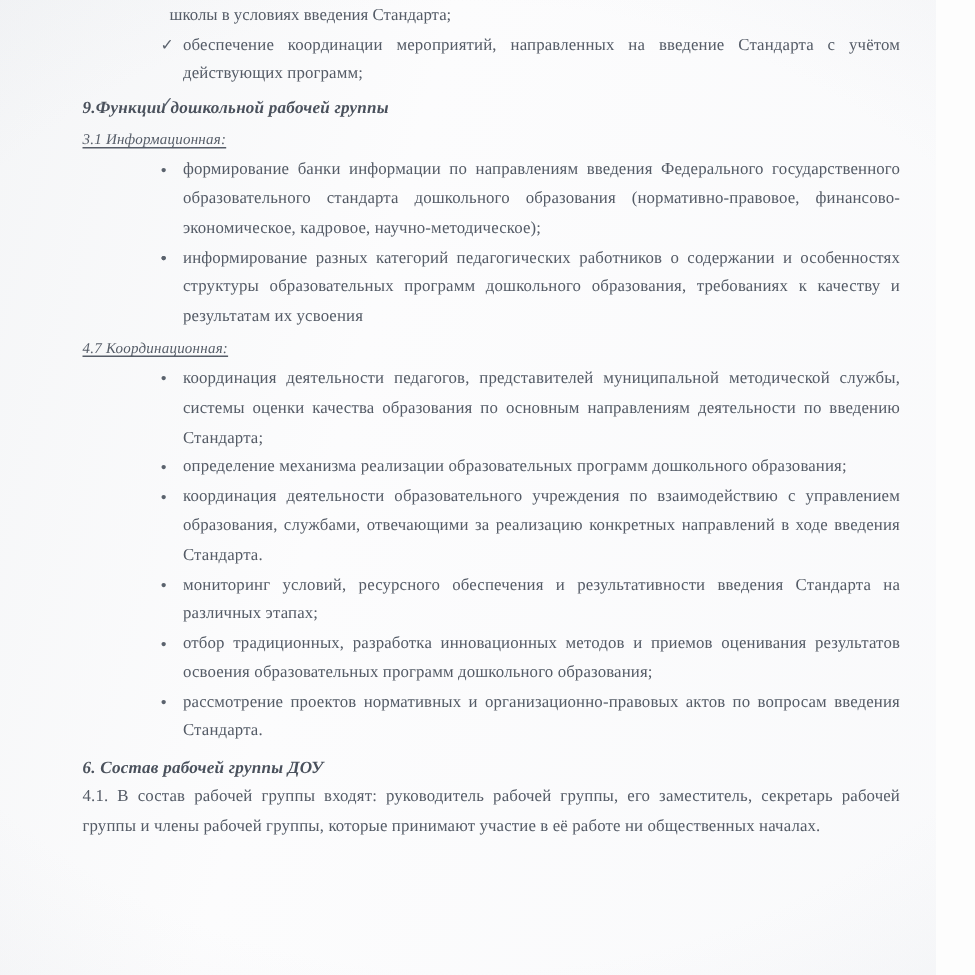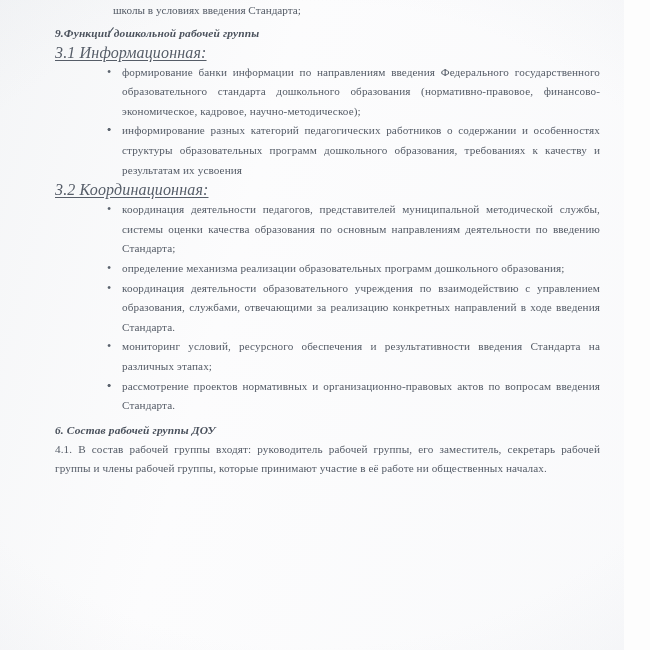--- a/index.html
+++ b/index.html
@@ -105,21 +105,21 @@
     margin: 0;
     font-size: 11.4px;
     line-height: 20px;
     font-weight: bold;
     font-style: italic;
     color: #4a515c;
     letter-spacing: 0.15px;
   }
   h4.sub-head {
     margin: 0;
-    font-size: 16px;
+    font-size: 10px;
     line-height: 20px;
     font-weight: normal;
     font-style: italic;
     color: #565d68;
     text-decoration: underline;
     text-underline-offset: 2px;
     letter-spacing: 0.15px;
     display: inline-block;
   }
   .sub-head-row {
@@ -133,20 +133,21 @@
 <body>
 
 <div id="page">
   <div id="content">
 
     <p class="orphan-line">школы в условиях введения Стандарта;</p>
 
     <ul class="list checks">
       <li class="item">
         <span class="marker">✓</span>
+        <span>обеспечение координации мероприятий, направленных на введение Стандарта с учётом действующих программ;</span>
       </li>
       <li class="item">
         <span class="marker">✓</span>
       </li>
     </ul>
 
     <div class="gap-xs"></div>
 
     <h3 class="section-head">9.Функции дошкольной рабочей группы</h3>
 
@@ -161,21 +162,21 @@
       <li class="item">
         <span class="marker">•</span>
       </li>
       <li class="item">
         <span class="marker">•</span>
         <span>информирование разных категорий педагогических работников о содержании и особенностях структуры образовательных программ дошкольного образования, требованиях к качеству и результатам их усвоения</span>
       </li>
     </ul>
 
     <div class="sub-head-row">
-      <h4 class="sub-head">3.2  Координационная:</h4>
+      <h4 class="sub-head">4.7  Координационная:</h4>
     </div>
     <ul class="list dots">
       <li class="item">
         <span class="marker">•</span>
         <span>координация деятельности педагогов, представителей муниципальной методической службы, системы оценки качества образования по основным направлениям деятельности по введению Стандарта;</span>
       </li>
       <li class="item">
         <span class="marker">•</span>
         <span>определение механизма реализации образовательных программ дошкольного образования;</span>
       </li>
@@ -185,20 +186,21 @@
       </li>
     </ul>
 
     <ul class="list dots">
       <li class="item">
         <span class="marker">•</span>
         <span>мониторинг условий, ресурсного обеспечения и результативности введения Стандарта на различных этапах;</span>
       </li>
       <li class="item">
         <span class="marker">•</span>
+        <span>отбор традиционных, разработка инновационных методов и приемов оценивания результатов освоения образовательных программ дошкольного образования;</span>
       </li>
       <li class="item">
         <span class="marker">•</span>
         <span>рассмотрение проектов нормативных и организационно-правовых актов по вопросам введения Стандарта.</span>
       </li>
     </ul>
 
     <div class="gap-s"></div>
 
     <h3 class="section-head">6. Состав рабочей группы ДОУ</h3>

